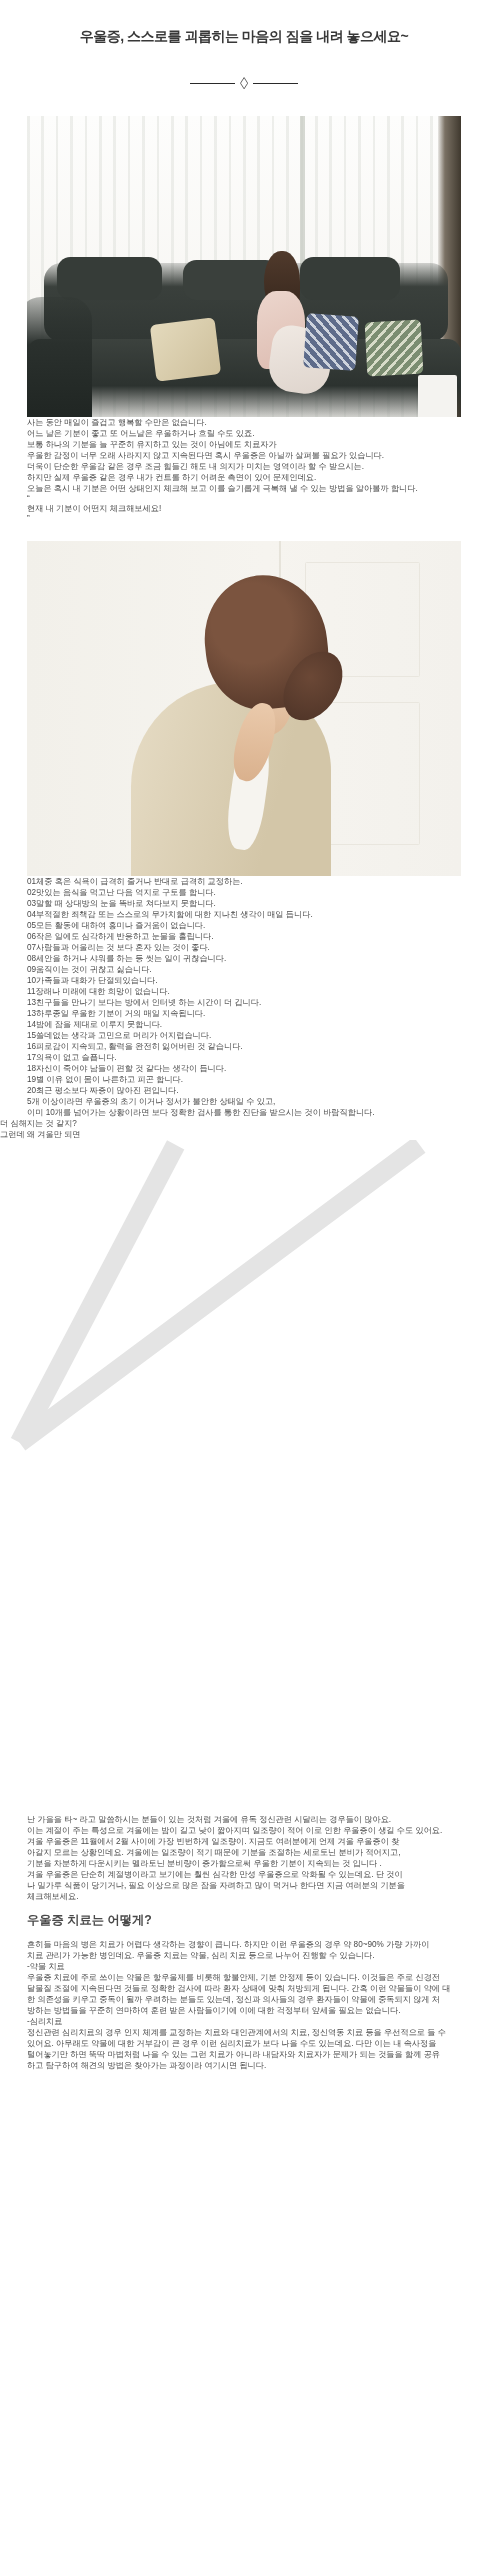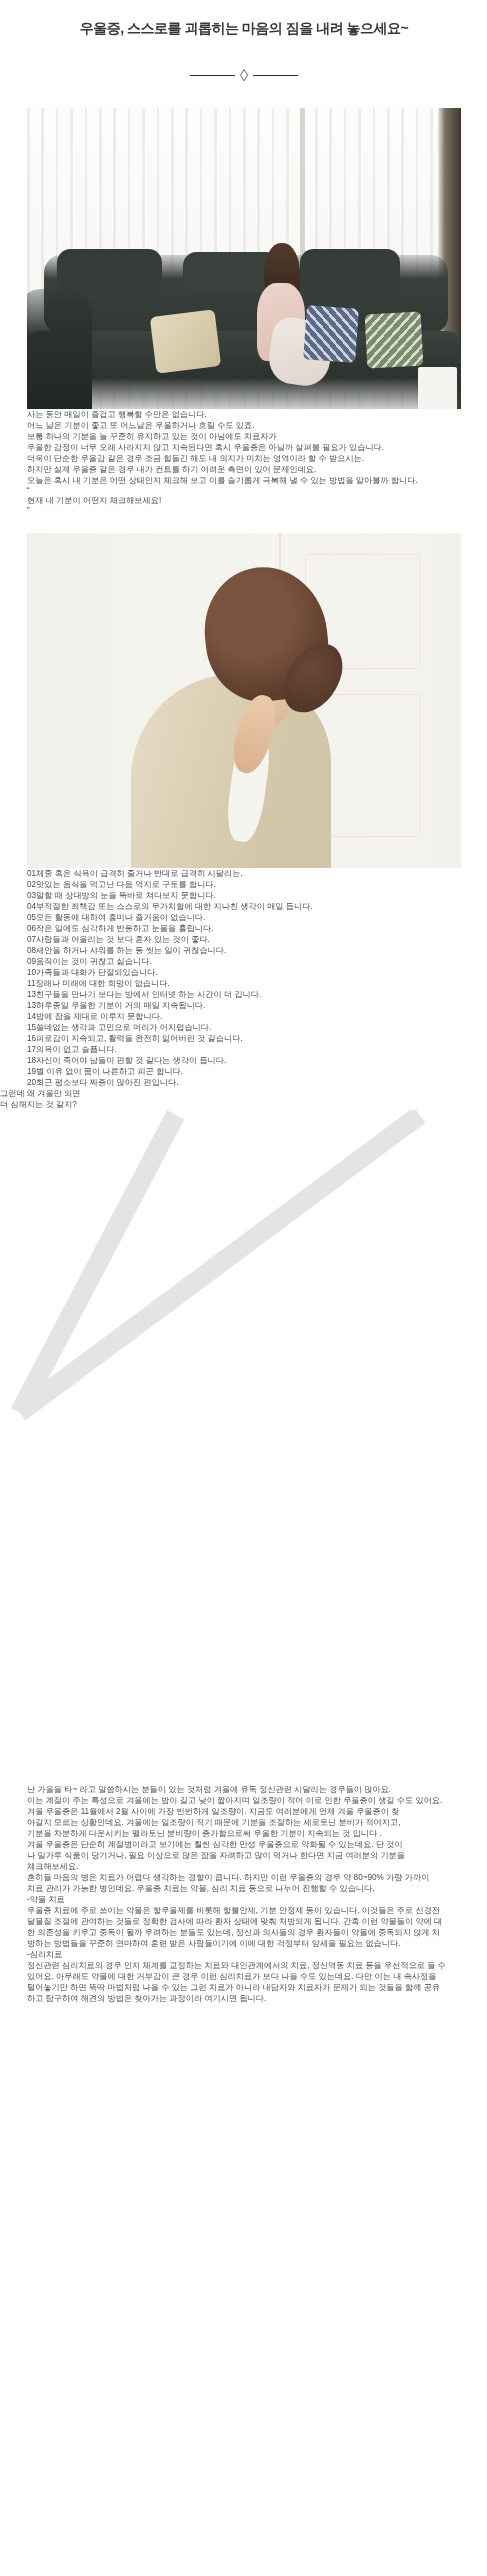--- a/index.html
+++ b/index.html
@@ -1,21 +1,21 @@
 <!DOCTYPE html>
 <html style="font-size:8.2px"><head>
 <meta charset="utf-8">
 <style>
   html,body{margin:0;padding:0;background:#ffffff;}
   .page{position:relative;width:488px;height:3109px;margin:0 auto;background:#fff;overflow:hidden;
         font-family:"Liberation Sans","DejaVu Sans",sans-serif;color:#4a4a4a;}
   .content{width:434px;margin:0 auto;position:relative;}
 
   
-  .main-title{padding-top:19px;margin:0;text-align:center;font-size:14px;line-height:19.6px;
+  .main-title{padding-top:27px;margin:0;text-align:center;font-size:14px;line-height:19.6px;
               font-weight:700;color:#383838;letter-spacing:-0.5px;}
 
   
   .divider{margin-top:30px;height:12.4px;display:flex;align-items:center;justify-content:center;gap:4.6px;}
   .divider .line{width:45px;height:0.5px;background:#2a2a2a;}
 
   
   .photo{position:relative;width:434px;overflow:hidden;}
   .photo *{position:absolute;}
 
@@ -234,21 +234,21 @@
       <div class="p2-panel2"></div>
       <div class="p2-body"></div>
       <div class="p2-shirt"></div>
       <div class="p2-neck"></div>
       <div class="p2-hair"></div>
       <div class="p2-hair-wave"></div>
       <div class="p2-hand"></div>
     </div>
 
     <div class="checklist">
-      <div class="check-row"><span class="num">01</span><span class="txt">체중 혹은 식욕이 급격히 줄거나 반대로 급격히 시달리는.</span></div>
+      <div class="check-row"><span class="num">01</span><span class="txt">체중 혹은 식욕이 급격히 줄거나 반대로 급격히 교정하는.</span></div>
       <div class="check-row"><span class="num">02</span><span class="txt">맛있는 음식을 먹고난 다음 억지로 구토를 합니다.</span></div>
       <div class="check-row"><span class="num">03</span><span class="txt">말할 때 상대방의 눈을 똑바로 쳐다보지 못합니다.</span></div>
       <div class="check-row"><span class="num">04</span><span class="txt">부적절한 죄책감 또는 스스로의 무가치함에 대한 지나친 생각이 매일 듭니다.</span></div>
       <div class="check-row"><span class="num">05</span><span class="txt">모든 활동에 대하여 흥미나 즐거움이 없습니다.</span></div>
       <div class="check-row"><span class="num">06</span><span class="txt">작은 일에도 심각하게 반응하고 눈물을 흘립니다.</span></div>
       <div class="check-row"><span class="num">07</span><span class="txt">사람들과 어울리는 것 보다 혼자 있는 것이 좋다.</span></div>
       <div class="check-row"><span class="num">08</span><span class="txt">세안을 하거나 샤워를 하는 등 씻는 일이 귀찮습니다.</span></div>
       <div class="check-row"><span class="num">09</span><span class="txt">움직이는 것이 귀찮고 싫습니다.</span></div>
       <div class="check-row"><span class="num">10</span><span class="txt">가족들과 대화가 단절되있습니다.</span></div>
       <div class="check-row"><span class="num">11</span><span class="txt">장래나 미래에 대한 희망이 없습니다.</span></div>
@@ -256,26 +256,30 @@
       <div class="check-row"><span class="num">13</span><span class="txt">하루종일 우울한 기분이 거의 매일 지속됩니다.</span></div>
       <div class="check-row"><span class="num">14</span><span class="txt">밤에 잠을 제대로 이루지 못합니다.</span></div>
       <div class="check-row"><span class="num">15</span><span class="txt">쓸데없는 생각과 고민으로 머리가 어지럽습니다.</span></div>
       <div class="check-row"><span class="num">16</span><span class="txt">피로감이 지속되고, 활력을 완전히 잃어버린 것 같습니다.</span></div>
       <div class="check-row"><span class="num">17</span><span class="txt">의욕이 없고 슬픕니다.</span></div>
       <div class="check-row"><span class="num">18</span><span class="txt">자신이 죽어야 남들이 편할 것 같다는 생각이 듭니다.</span></div>
       <div class="check-row"><span class="num">19</span><span class="txt">별 이유 없이 몸이 나른하고 피곤 합니다.</span></div>
       <div class="check-row"><span class="num">20</span><span class="txt">최근 평소보다 짜증이 많아진 편입니다.</span></div>
     </div>
 
+    <div class="note">
+      <div>5개 이상이라면 우울증의 초기 이거나 정서가 불안한 상태일 수 있고,</div>
+      <div>이미 10개를 넘어가는 상황이라면 보다 정확한 검사를 통한 진단을 받으시는 것이 바람직합니다.</div>
+    </div>
 
   </div>
 
   <div class="bubble">
+    <div>더 심해지는 것 같지?</div>
     <div>그런데 왜 겨울만 되면</div>
-    <div>더 심해지는 것 같지?</div>
     <svg class="bubble-tail" viewBox="0 0 100 66">
       <polygon points="36,0 86,0 4,62" fill="#ffffff"></polygon>
       <path d="M36 1 L4 62" stroke="#e4e4e4" stroke-width="4" fill="none"></path>
       <path d="M86 1 L4 62" stroke="#e4e4e4" stroke-width="4" fill="none"></path>
     </svg>
   </div>
 
   <div class="content">
 
     <div class="photo photo3">
@@ -301,20 +305,25 @@
 
     <div class="wpara2">
       <div>겨울 우울증은 11월에서 2월 사이에 가장 빈번하게 일조량이. 지금도 여러분에게 언제 겨울 우울증이 찾</div>
       <div>아갈지 모르는 상황인데요. 겨울에는 일조량이 적기 때문에 기분을 조절하는 세로토닌 분비가 적어지고,</div>
       <div>기분을 차분하게 다운시키는 멜라토닌 분비량이 증가함으로써 우울한 기분이 지속되는 것 입니다 .</div>
       <div>겨울 우울증은 단순히 계절병이라고 보기에는 훨씬 심각한 만성 우울증으로 악화될 수 있는데요. 단 것이</div>
       <div>나 밀가루 식품이 당기거나, 필요 이상으로 많은 잠을 자려하고 많이 먹거나 한다면 지금 여러분의 기분을</div>
       <div>체크해보세요.</div>
     </div>
 
+    <div class="treat-head">
+      <span class="bracket tl"></span>
+      <h2 class="treat-title">우울증 치료는 어떻게?</h2>
+      <span class="bracket br"></span>
+    </div>
 
     <div class="treat-intro">
       <div>흔히들 마음의 병은 치료가 어렵다 생각하는 경향이 큽니다. 하지만 이런 우울증의 경우 약 80~90% 가량 가까이</div>
       <div>치료 관리가 가능한 병인데요. 우울증 치료는 약물, 심리 치료 등으로 나누어 진행할 수 있습니다.</div>
     </div>
 
     <div class="photo photo4">
       <div class="p4-curtain"></div>
       <div class="p4-flowers"></div>
       <div class="p4-sleeve"></div>
@@ -322,21 +331,21 @@
       <div class="p4-hand"></div>
       <div class="p4-hair"></div>
       <div class="p4-hair-shine"></div>
       <div class="p4-face"></div>
       <div class="p4-sweater"></div>
     </div>
 
     <div class="sub-head">-약물 치료</div>
     <div class="body-para">
       <div>우울증 치료에 주로 쓰이는 약물은 항우울제를 비롯해 항불안제, 기분 안정제 등이 있습니다. 이것들은 주로 신경전</div>
-      <div>달물질 조절에 관여하는 것들로 정확한 검사에 따라 환자 상태에 맞춰 처방되게 됩니다. 간혹 이런 약물들이 약에 대</div>
+      <div>달물질 조절에 지속된다면 것들로 정확한 검사에 따라 환자 상태에 맞춰 처방되게 됩니다. 간혹 이런 약물들이 약에 대</div>
       <div>한 의존성을 키우고 중독이 될까 우려하는 분들도 있는데, 정신과 의사들의 경우 환자들이 약물에 중독되지 않게 처</div>
       <div>방하는 방법들을 꾸준히 연마하여 훈련 받은 사람들이기에 이에 대한 걱정부터 앞세울 필요는 없습니다.</div>
     </div>
 
     <div class="sub-head psych-head">-심리치료</div>
     <div class="body-para psych-para">
       <div>정신관련 심리치료의 경우 인지 체계를 교정하는 치료와 대인관계에서의 치료, 정신역동 치료 등을 우선적으로 들 수</div>
       <div>있어요. 아무래도 약물에 대한 거부감이 큰 경우 이런 심리치료가 보다 나을 수도 있는데요. 다만 이는 내 속사정을</div>
       <div>털어놓기만 하면 뚝딱 마법처럼 나을 수 있는 그런 치료가 아니라 내담자와 치료자가 문제가 되는 것들을 함께 공유</div>
       <div>하고 탐구하여 해견의 방법은 찾아가는 과정이라 여기시면 됩니다.</div>

